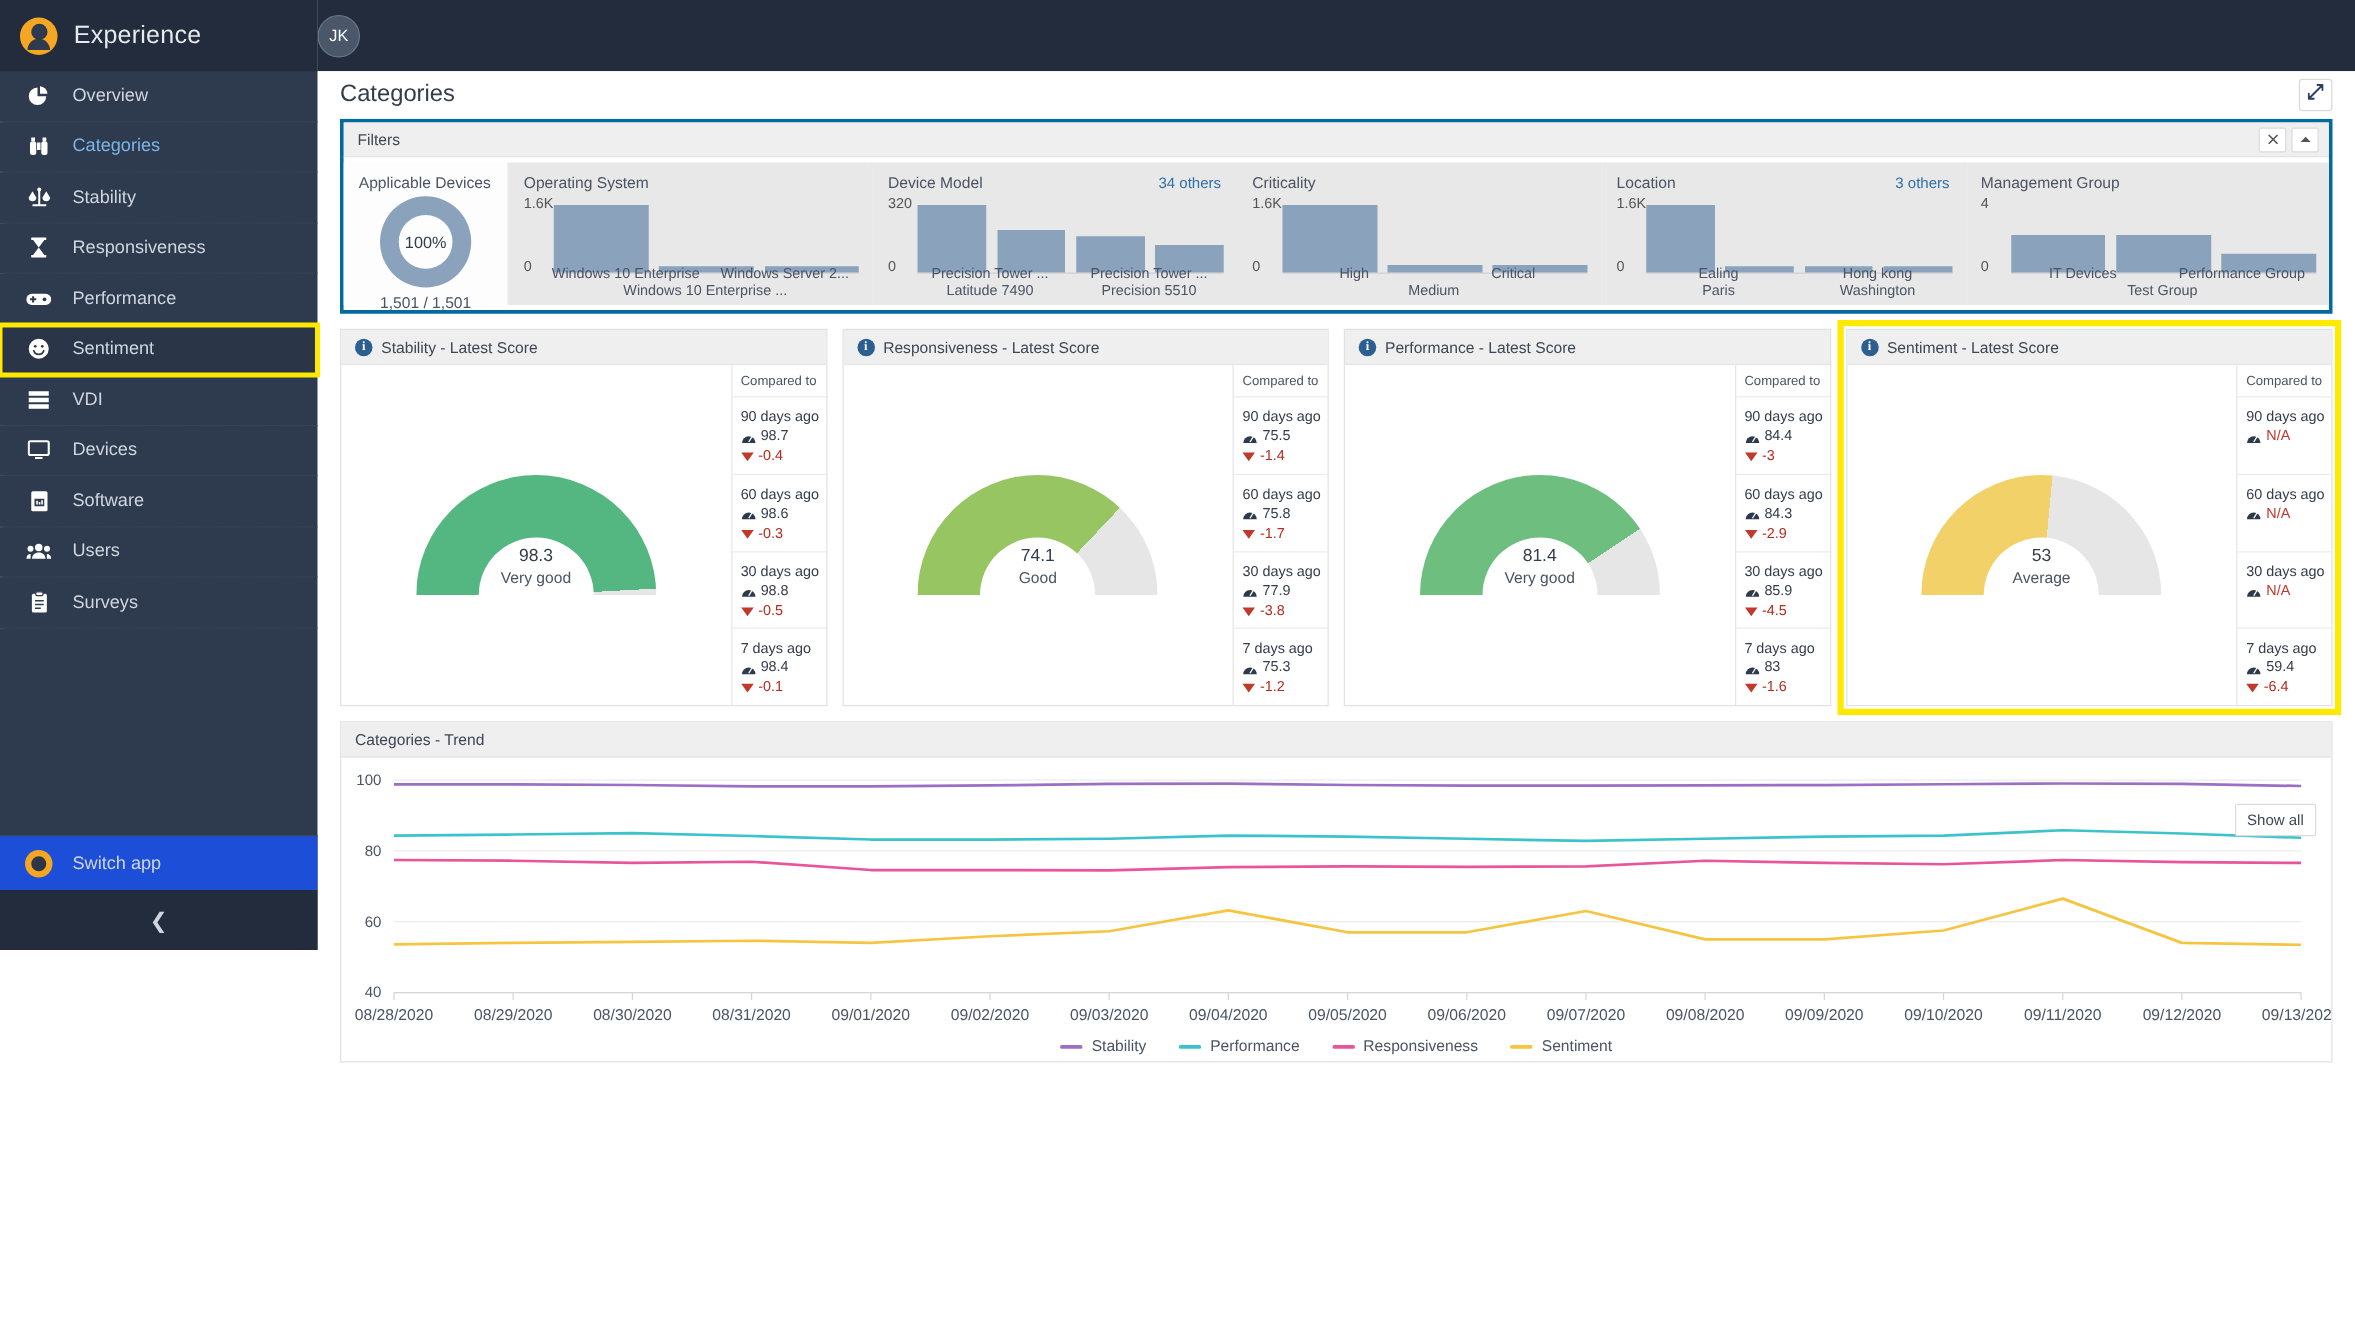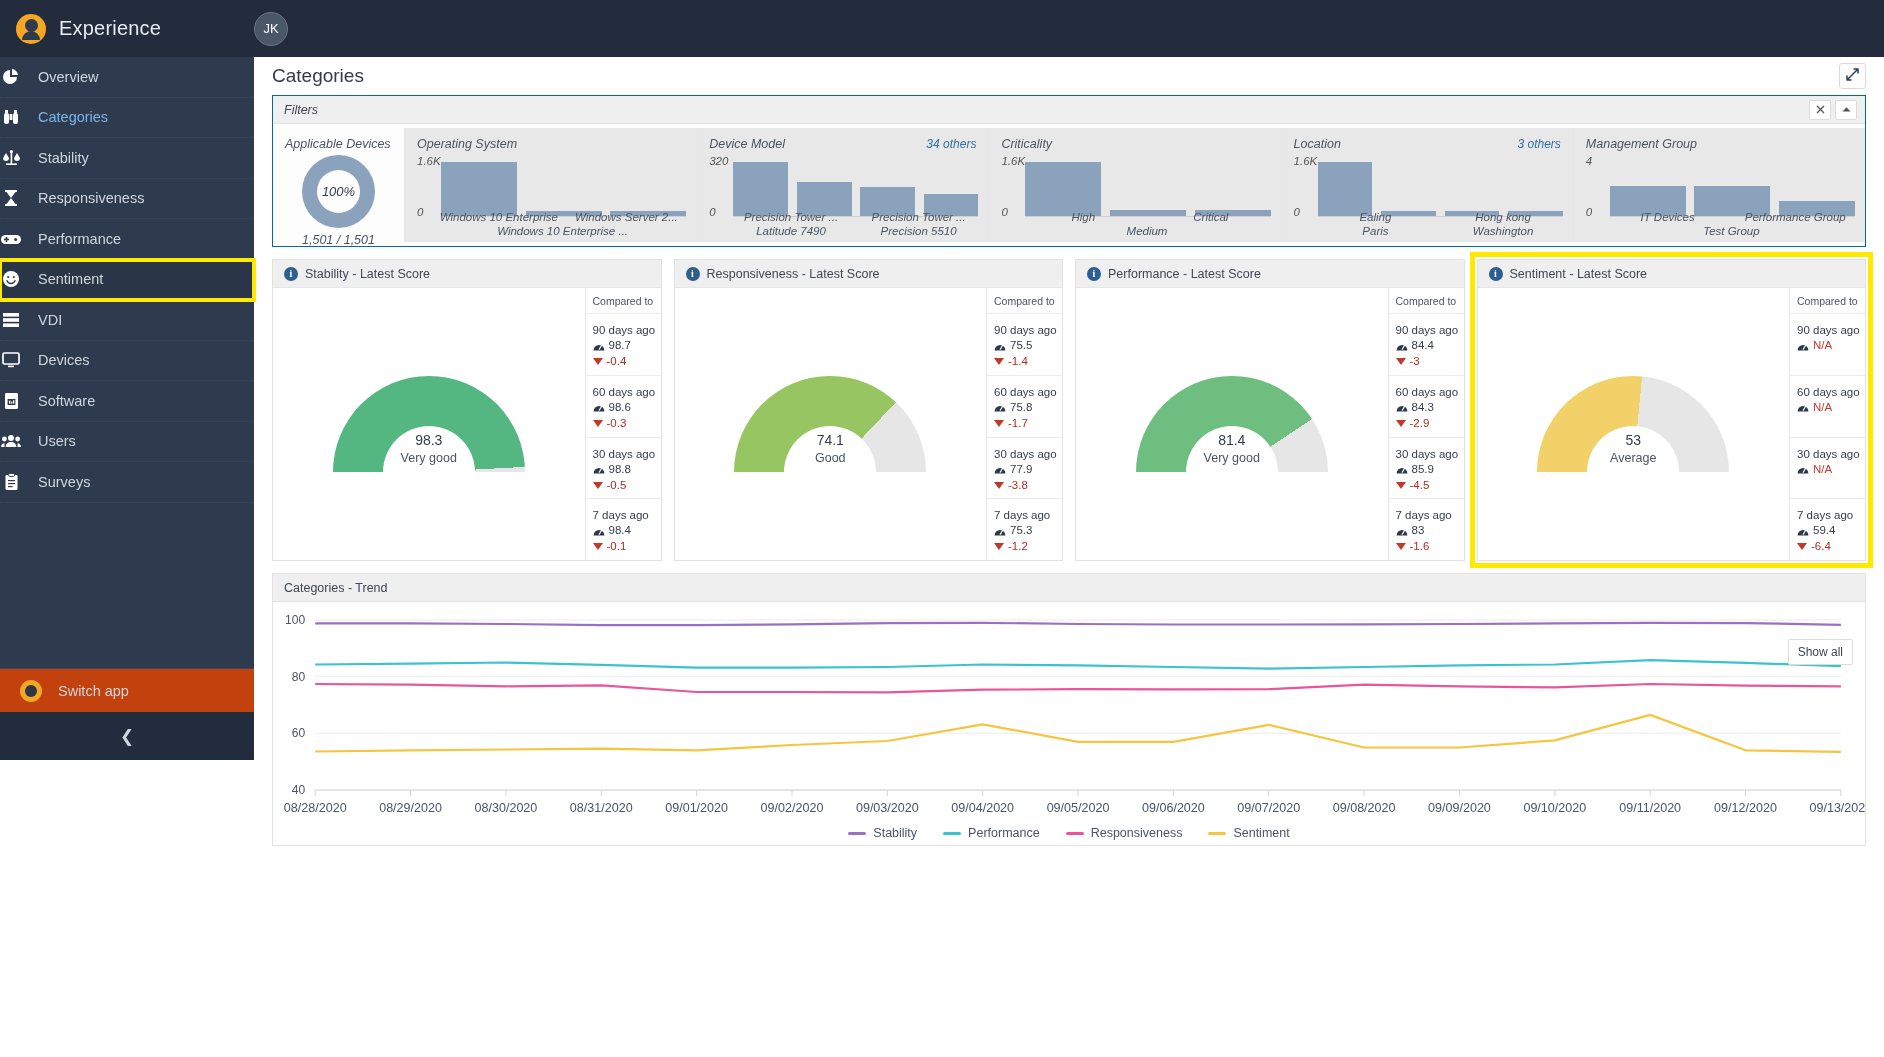--- a/index.html
+++ b/index.html
@@ -38,40 +38,40 @@
   .brand-logo::before {
     content: ""; position: absolute;
     width: 18px; height: 9px; border-radius: 9px 9px 0 0;
     background: #2e3a4d; bottom: 4px;
   }
   .brand-title { color: #e7eaee; font-size: 20px; letter-spacing: .2px; }
 
   .nav { flex: 1 1 auto; padding-top: 0; }
   .nav-item {
     height: 40.5px; display: flex; align-items: center; gap: 16px;
-    color: #cfd6de; font-size: 14.5px;
+    padding-left: 20px; color: #cfd6de; font-size: 14.5px;
     border-bottom: 1px dotted #3c4a5e;
     cursor: pointer; position: relative;
   }
   .nav-item .nav-ico {
     width: 22px; height: 20px; flex: 0 0 22px;
     display: flex; align-items: center; justify-content: center;
     color: #ffffff;
   }
   .nav-item.active { color: #7cb5e8; }
   .nav-item.active .nav-ico { color: #ffffff; }
   .nav-item.highlight {
     outline: 4px solid #ffe900; outline-offset: -2px;
     background: #2a3547; z-index: 5;
   }
 
   .switch-app {
     height: 44px; display: flex; align-items: center; gap: 16px;
     padding-left: 20px; color: #cfd6de; font-size: 14.5px;
-    background: #c2410c; border-top: 1px solid #3c4a5e;
+    background: #1d4ed8; border-top: 1px solid #3c4a5e;
   }
   .switch-ico {
     width: 22px; height: 22px; border-radius: 50%;
     background: #f5a623; position: relative; flex: 0 0 22px;
   }
   .switch-ico::after {
     content:""; position:absolute; inset:5px; border-radius:50%;
     background:#2b3647;
   }
   .collapse-bar {
@@ -101,21 +101,21 @@
   .page-title { font-size: 19px; color: #333c4a; }
   .expand-btn {
     width: 27px; height: 26px; border: 1px solid #dadada; background:#fff;
     border-radius: 3px; display:flex; align-items:center; justify-content:center;
     cursor:pointer;
   }
 
   .content { flex: 1 1 auto; background: #ffffff; padding: 0 18px 0 18px; overflow: hidden; }
 
   
-  .panel { border: 1px solid #0369a1; background: #fff; font-style: italic; }
+  .panel { border: 3px solid #0369a1; background: #fff; }
   .panel-head {
     background: #efefef; height: 28px; display:flex; align-items:center;
     justify-content: space-between; padding: 0 8px 0 11px;
     border-bottom: 1px solid #e2e2e2;
     font-size: 12.5px; color: #3d4756;
   }
   .panel-head-btns { display:flex; gap:4px; }
   .hbtn {
     width: 22px; height: 20px; background:#fff; border:1px solid #dcdcdc;
     border-radius:2px; display:flex; align-items:center; justify-content:center;

